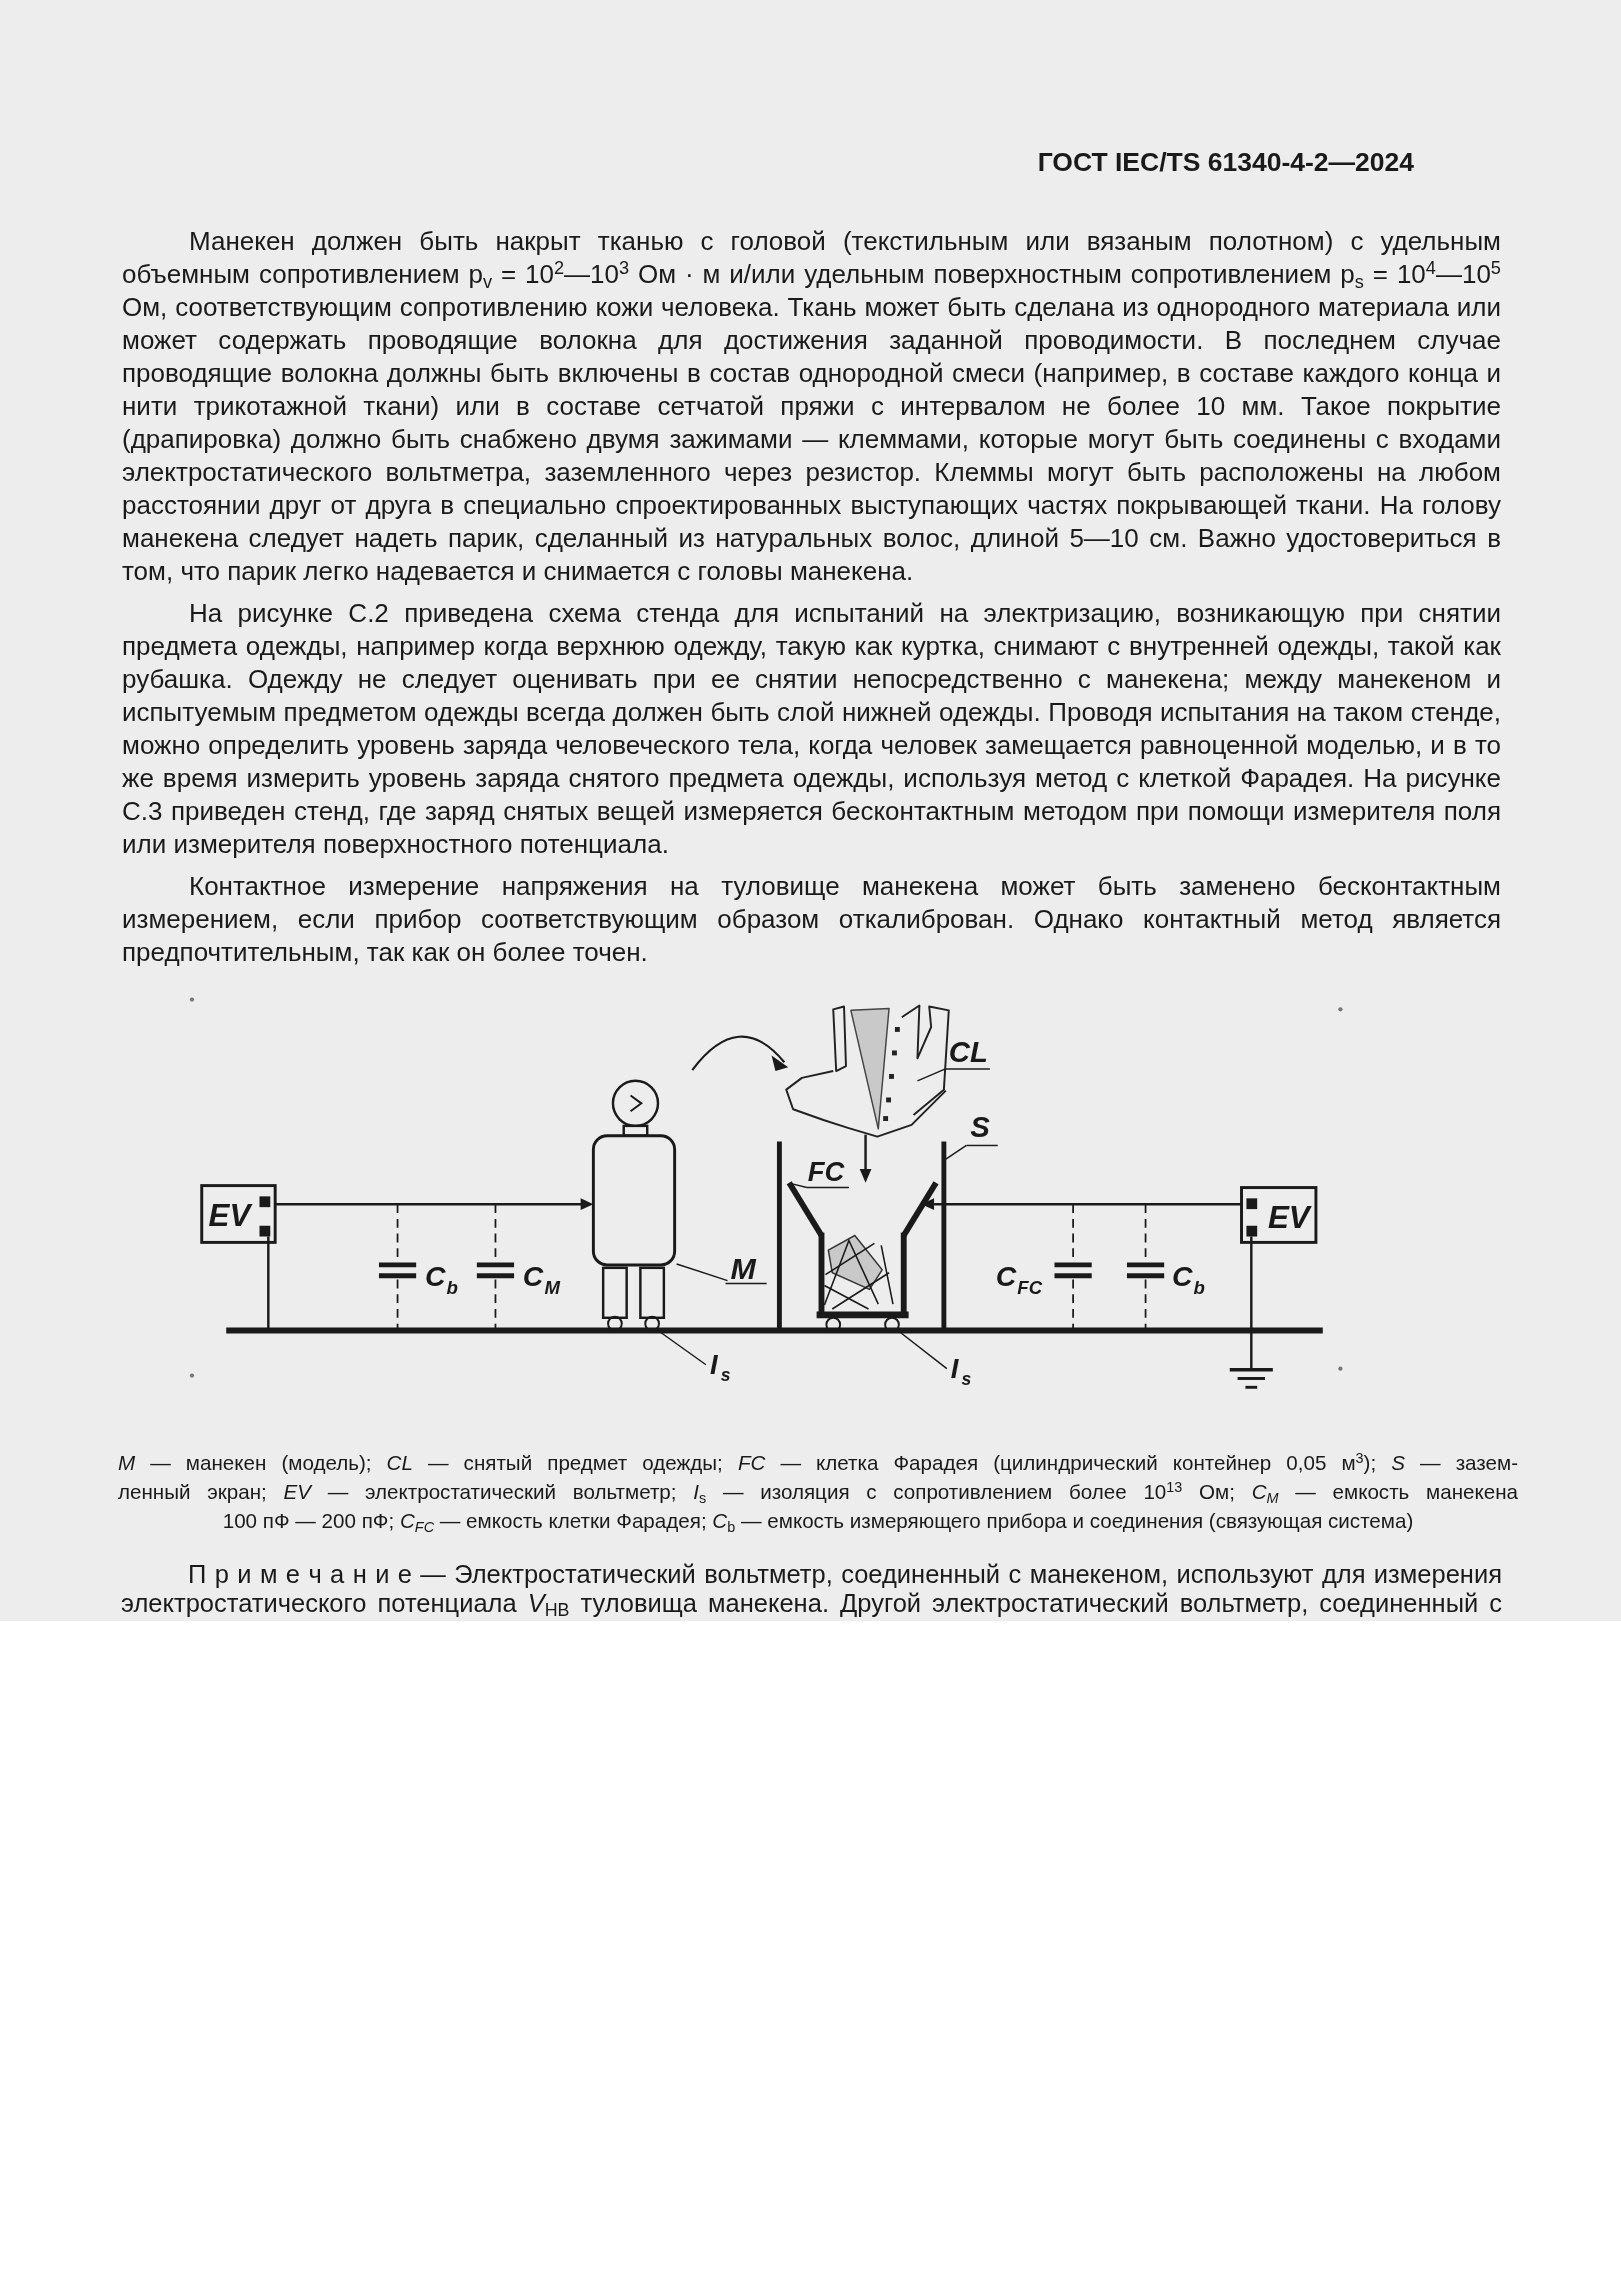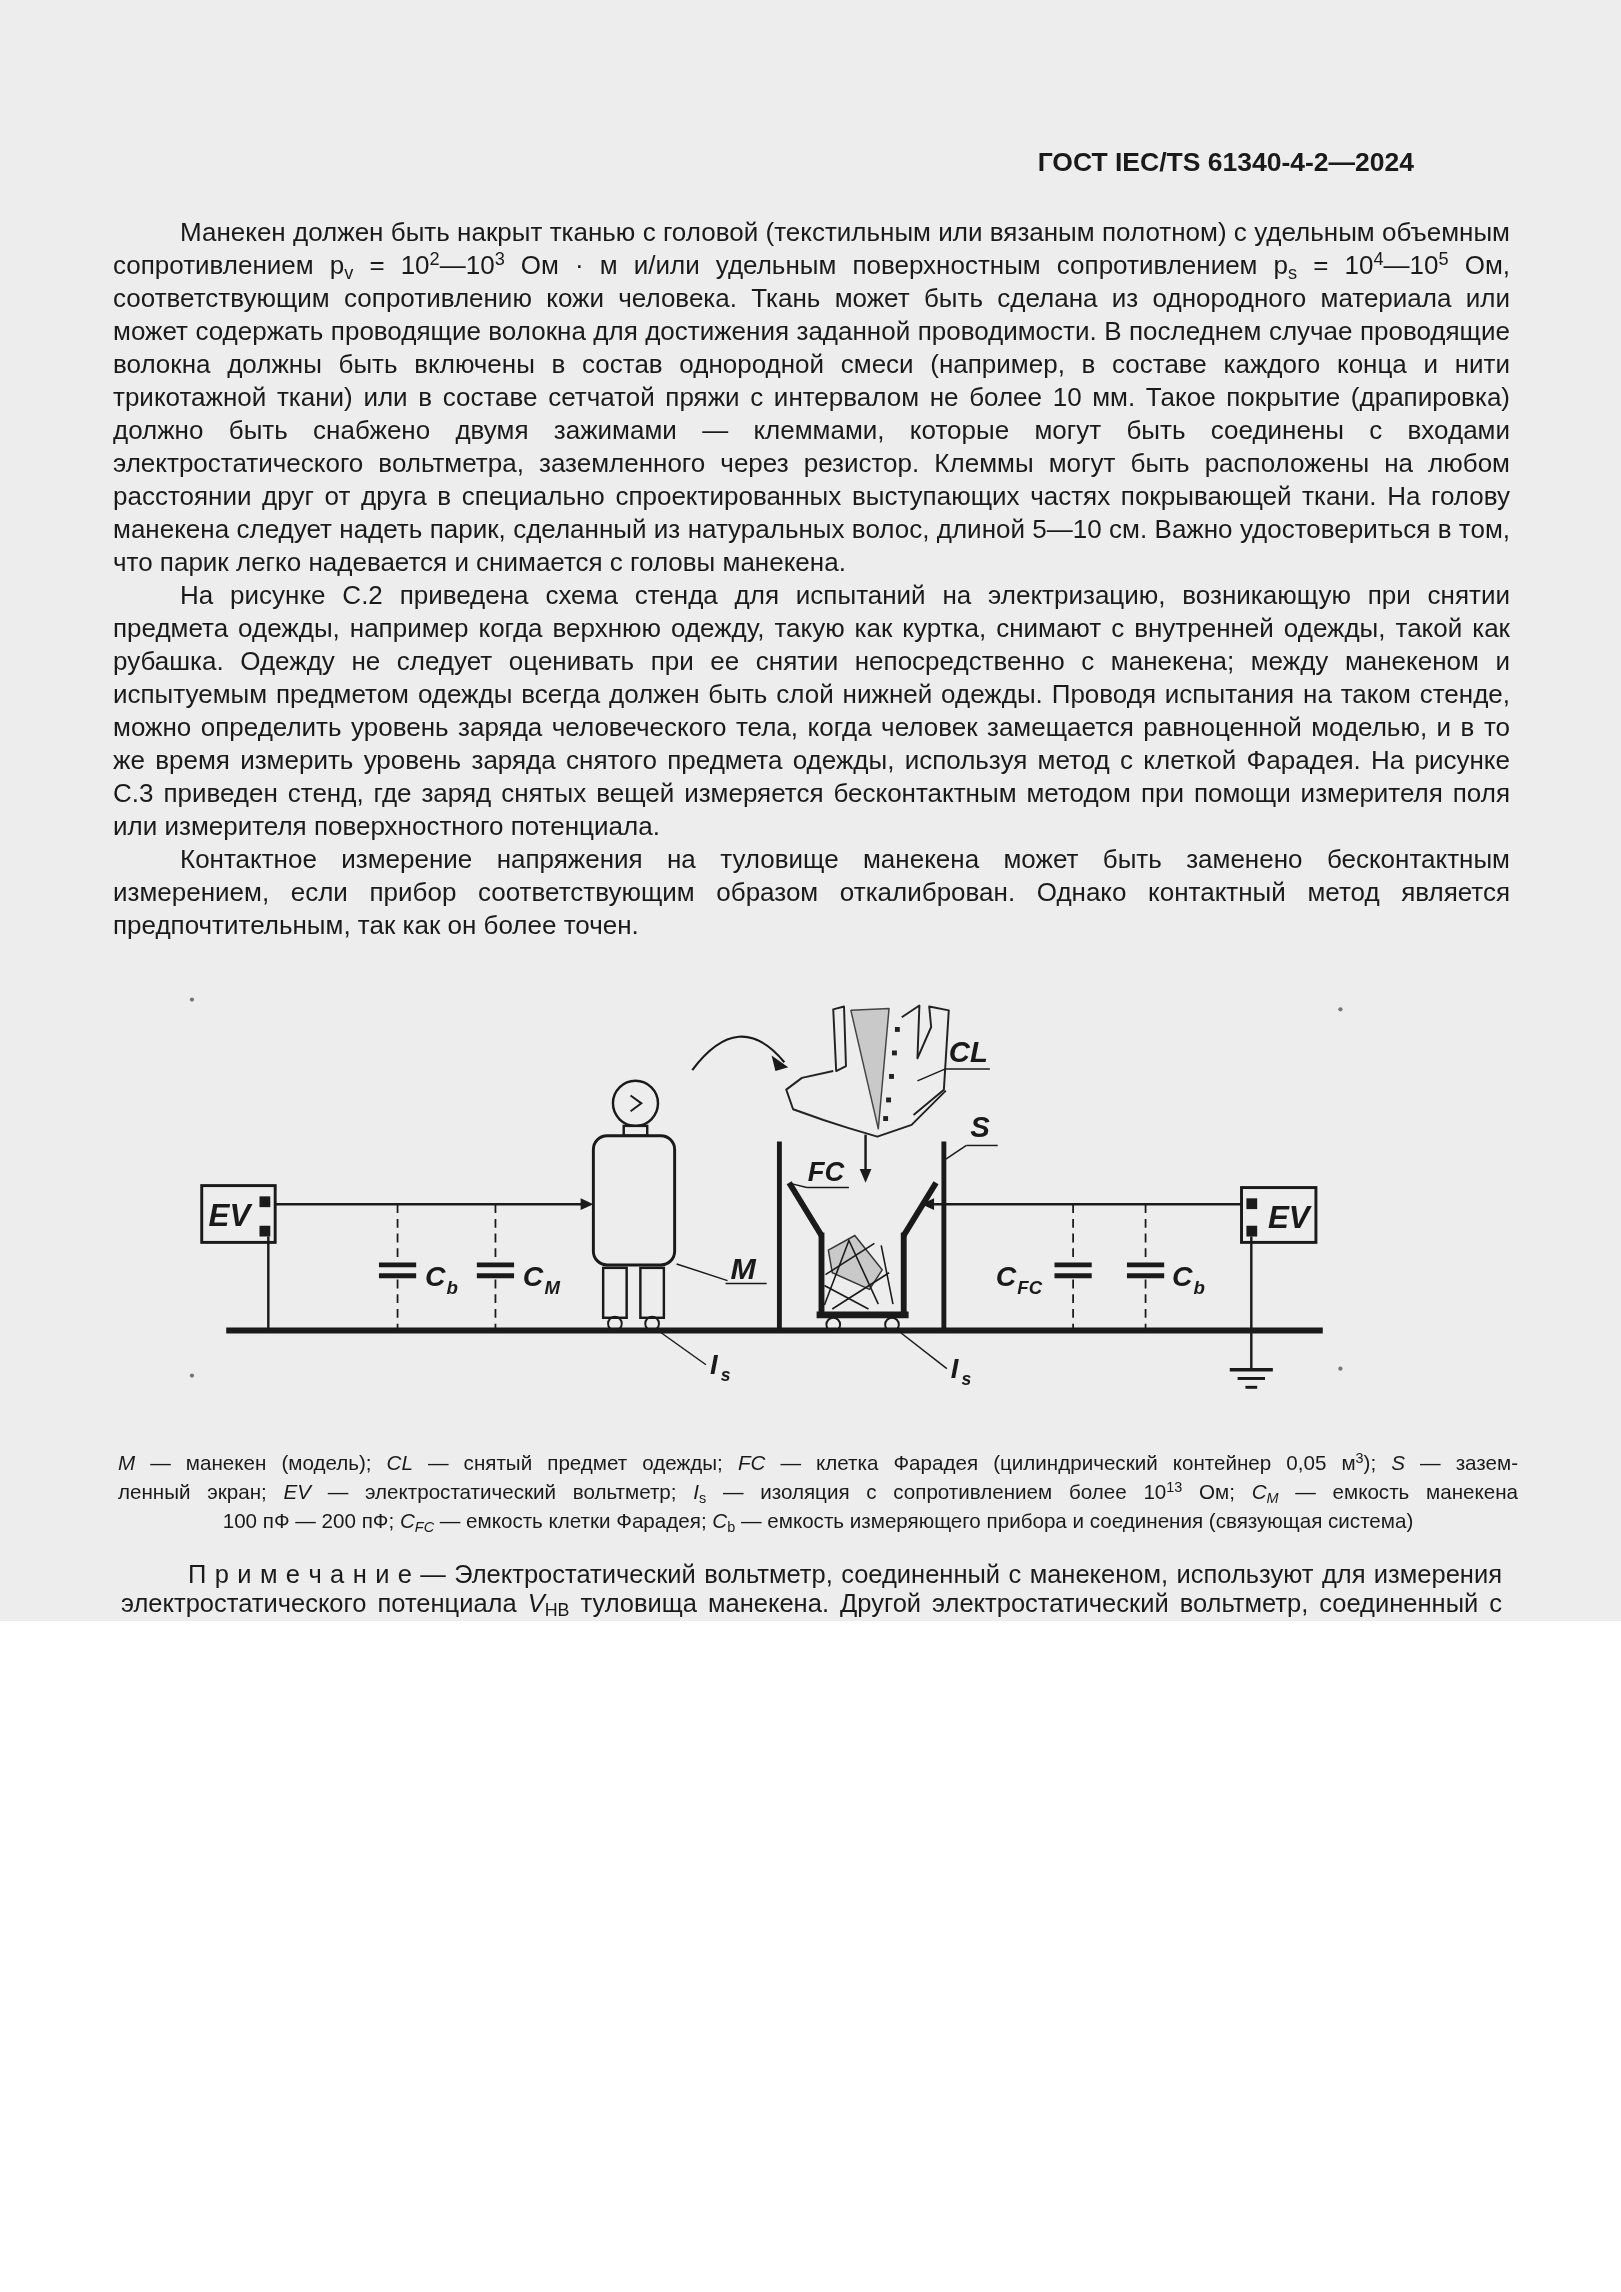--- a/index.html
+++ b/index.html
@@ -2,21 +2,21 @@
 <html><head>
 <meta charset="utf-8">
 <style>
   html,body{margin:0;padding:0;}
   .page{position:relative;width:1621px;height:1621px;background:#ededed;
         font-family:"Liberation Sans",sans-serif;color:#1a1a1a;overflow:hidden;}
   .doc-header{position:absolute;top:147px;left:113px;width:1301px;text-align:right;
         font-weight:bold;font-size:26.5px;}
   .bodytext{position:absolute;top:216px;left:113px;width:1397px;font-size:26px;
         line-height:33px;text-align:justify;}
-  .bodytext p{margin:0;text-indent:67px;}
+  .bodytext p{margin:9px;text-indent:67px;}
   .legend{position:absolute;top:1448px;left:118px;width:1400px;font-size:20.6px;line-height:29px;}
   .legend .jline{text-align:justify;text-align-last:justify;}
   .legend .cline{text-align:center;}
   .note{position:absolute;top:1552px;left:113px;width:1397px;font-size:25.5px;
         line-height:29px;text-align:justify;}
   .note p{margin:8px;text-indent:67px;}
   .figcaption{position:absolute;top:1676px;left:113px;width:1397px;text-align:center;font-size:25.5px;}
   .pagenum{position:absolute;top:2064px;left:1396px;font-size:25.5px;}
   .sub{font-size:0.7em;vertical-align:-0.25em;line-height:0;}
   .sup{font-size:0.7em;vertical-align:0.5em;line-height:0;}

